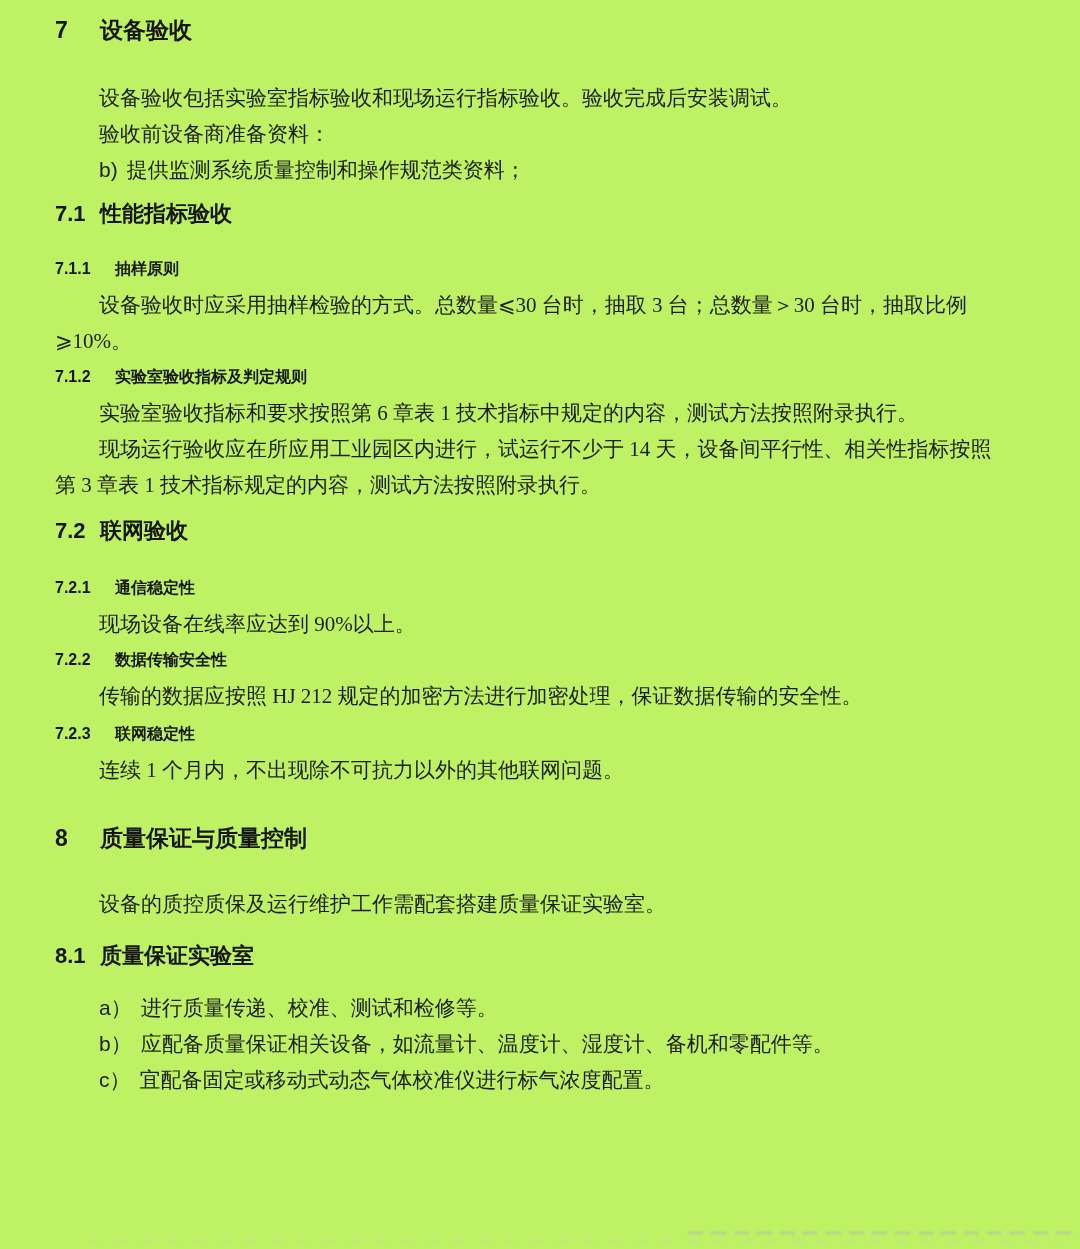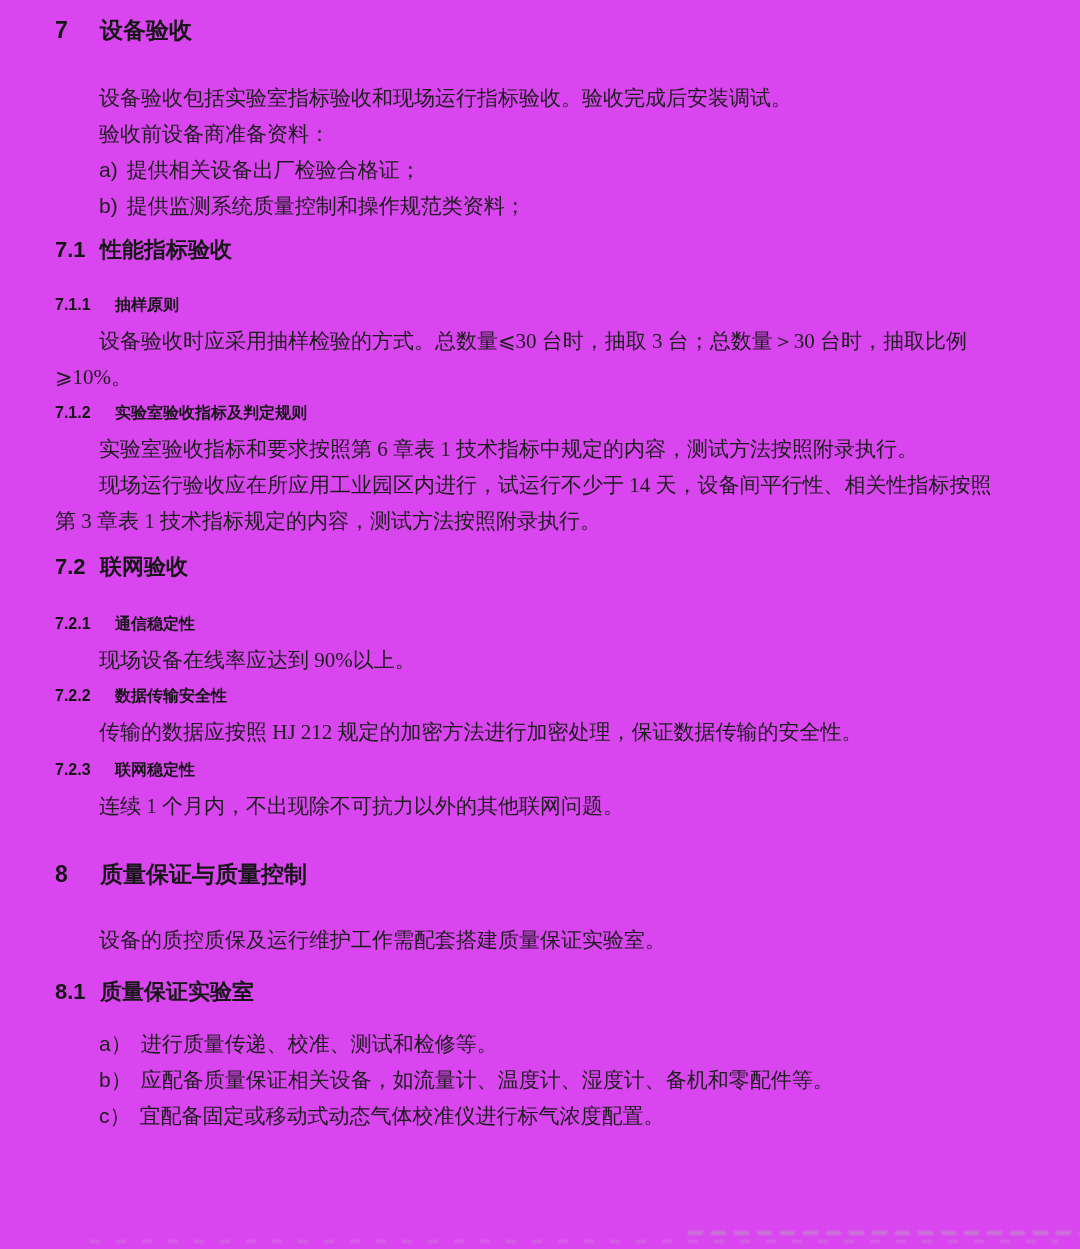--- a/index.html
+++ b/index.html
@@ -4,21 +4,21 @@
 <style>
   html, body {
     margin: 0;
     padding: 0;
     background: #ffffff;
   }
   .page {
     position: relative;
     width: 1080px;
     height: 1249px;
-    background: #d946ef;
+    background: #bef264;
     overflow: hidden;
   }
   .doc {
     padding: 0 22px 0 55px;
     color: #1d1d1d;
   }
   
   .p .line, .li {
     font-family: "Liberation Serif", "DejaVu Serif", serif;
     font-size: 21px;
@@ -75,23 +75,20 @@
       <span class="hnum">7</span><span>设备验收</span>
     </div>
 
     <div class="p" style="margin-top:32px">
       <div class="line indent">设备验收包括实验室指标验收和现场运行指标验收。验收完成后安装调试。</div>
     </div>
     <div class="p">
       <div class="line indent">验收前设备商准备资料：</div>
     </div>
 
-    <div class="li">
-      <span class="marker">a)</span><span>提供相关设备出厂检验合格证；</span>
-    </div>
     <div class="li">
       <span class="marker">b)</span><span>提供监测系统质量控制和操作规范类资料；</span>
     </div>
 
     <div class="h2" style="margin-top:8px">
       <span class="hnum">7.1</span><span>性能指标验收</span>
     </div>
 
     <div class="h3" style="margin-top:19px">
       <span class="hnum">7.1.1</span><span>抽样原则</span>

